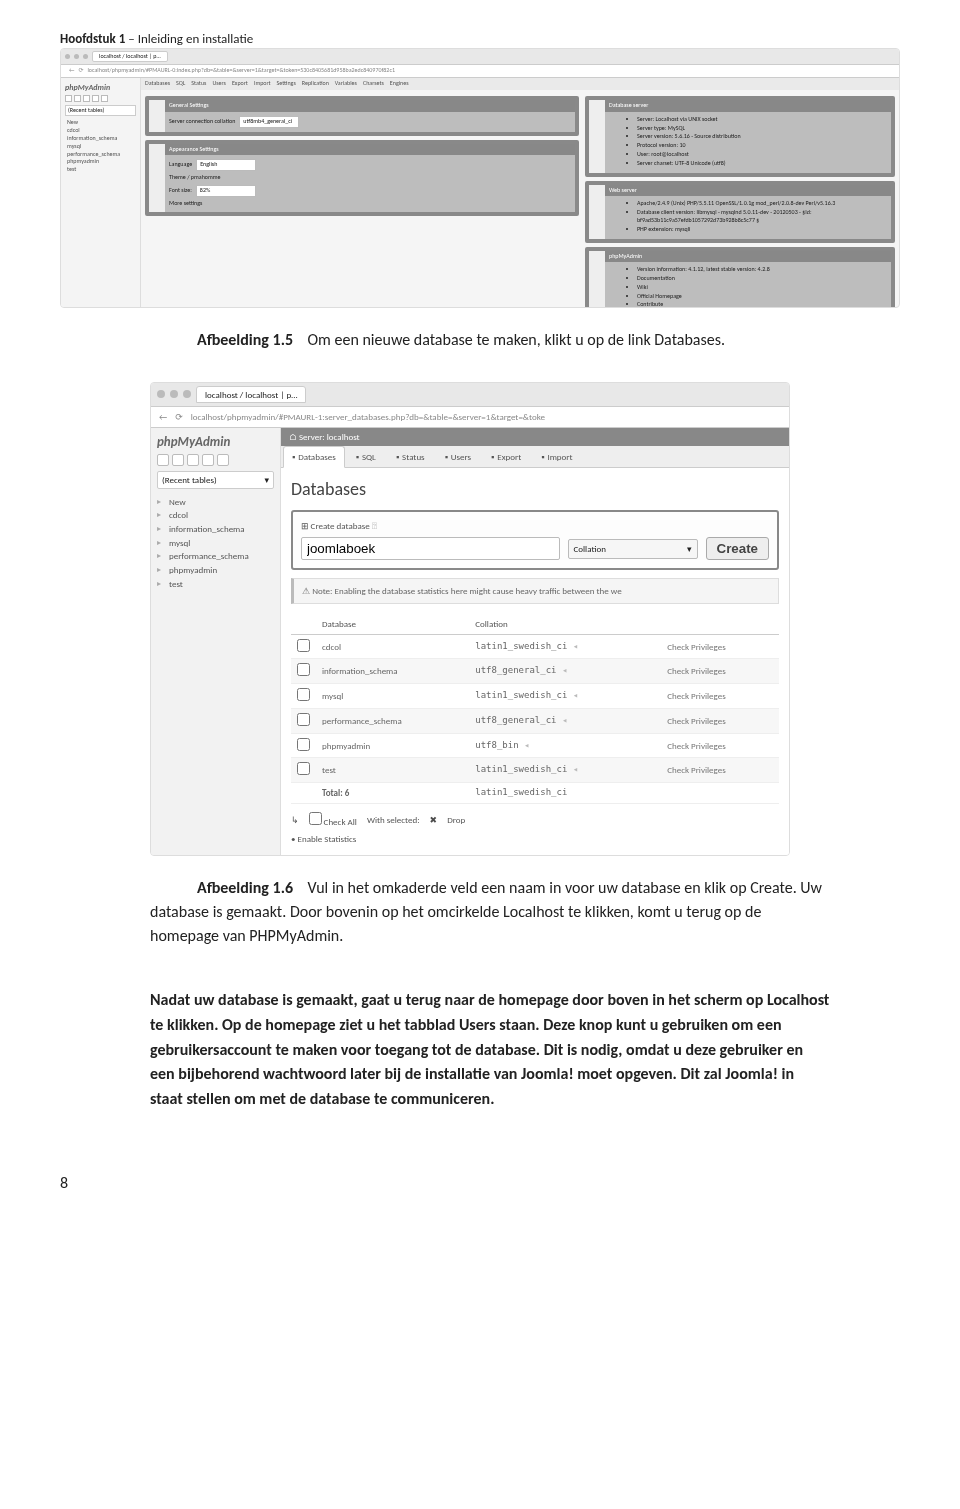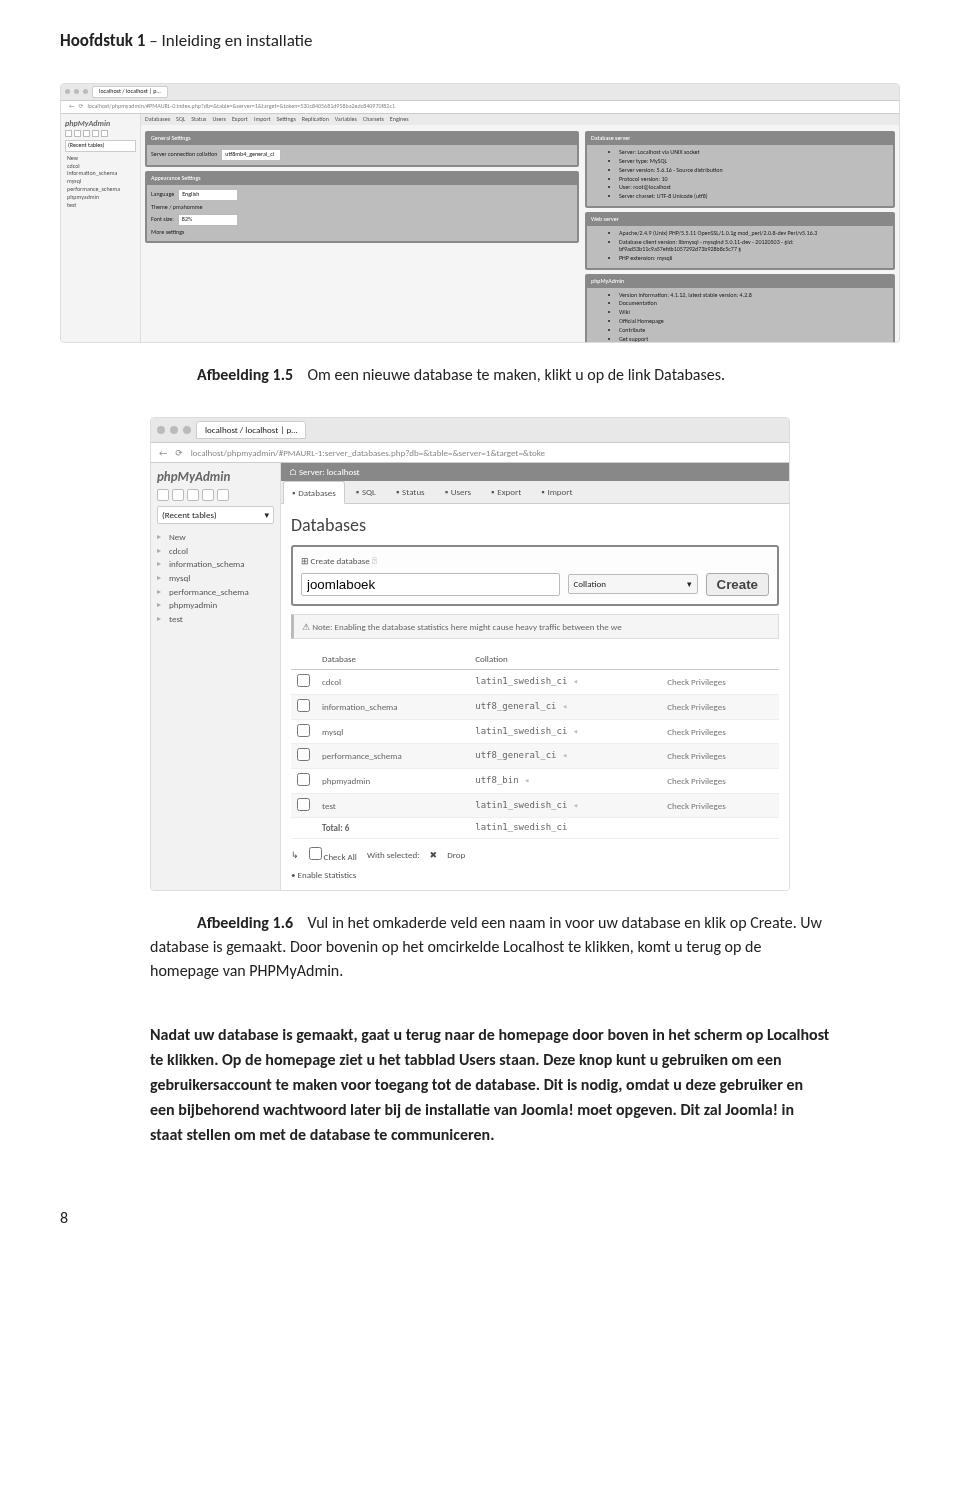--- a/index.html
+++ b/index.html
@@ -6,22 +6,21 @@
   body {
     font-family: Calibri, Arial, sans-serif;
     background: #fff;
     color: #222;
     width: 960px;
     padding: 30px 60px 40px 60px;
     font-size: 15px;
     line-height: 1.35;
   }
   .chapter-header {
-    font-size: 17px;
-    margin-bottom: 30px;
+    font-size: 13px;
   }
   .chapter-header .bold { font-weight: bold; }
 
   
   .shot1 {
     width: 100%;
     height: 260px;
     font-size: 6px;
     line-height: 1.3;
     background: #f5f5f5;
@@ -66,21 +65,21 @@
     padding: 4px;
   }
   .s1-logo { font-style: italic; font-weight: bold; font-size: 8px; color: #666; margin-bottom: 2px; }
   .s1-navbtns { display: flex; gap: 2px; margin-bottom: 3px; }
   .s1-navbtn { width: 7px; height: 7px; border: 1px solid #bbb; background: #fff; }
   .s1-recent { border: 1px solid #ccc; background: #fff; padding: 1px 2px; margin-bottom: 3px; }
   .s1-tree div { padding: 0 2px; color: #555; }
   .s1-main { flex: 1; display: flex; gap: 6px; padding: 4px; }
   .s1-left { flex: 1.4; display: flex; flex-direction: column; gap: 4px; }
   .s1-right { flex: 1; display: flex; flex-direction: column; gap: 4px; }
-  .s1-panel { background: #eee; border: 2px solid #f97316; border-radius: 2px; }
+  .s1-panel { background: #eee; border: 4px solid #f97316; border-radius: 2px; padding-left: 16px; }
   .s1-panel-h { background: #888; color: #fff; padding: 2px 4px; font-size: 6px; }
   .s1-panel-b { background: #c4b5fd; padding: 4px; display: flex; flex-direction: column; gap: 3px; }
   .s1-row { display: flex; gap: 4px; align-items: center; }
   .s1-sel { border: 1px solid #bbb; padding: 1px 3px; background: #fff; min-width: 60px; display:inline-block;}
   .s1-list { list-style: disc; margin-left: 28px; }
   .s1-list li { margin-bottom: 1px; }
   .s1-toptabs {
     background: #eaeaea;
     padding: 2px 4px;
     display: flex;

